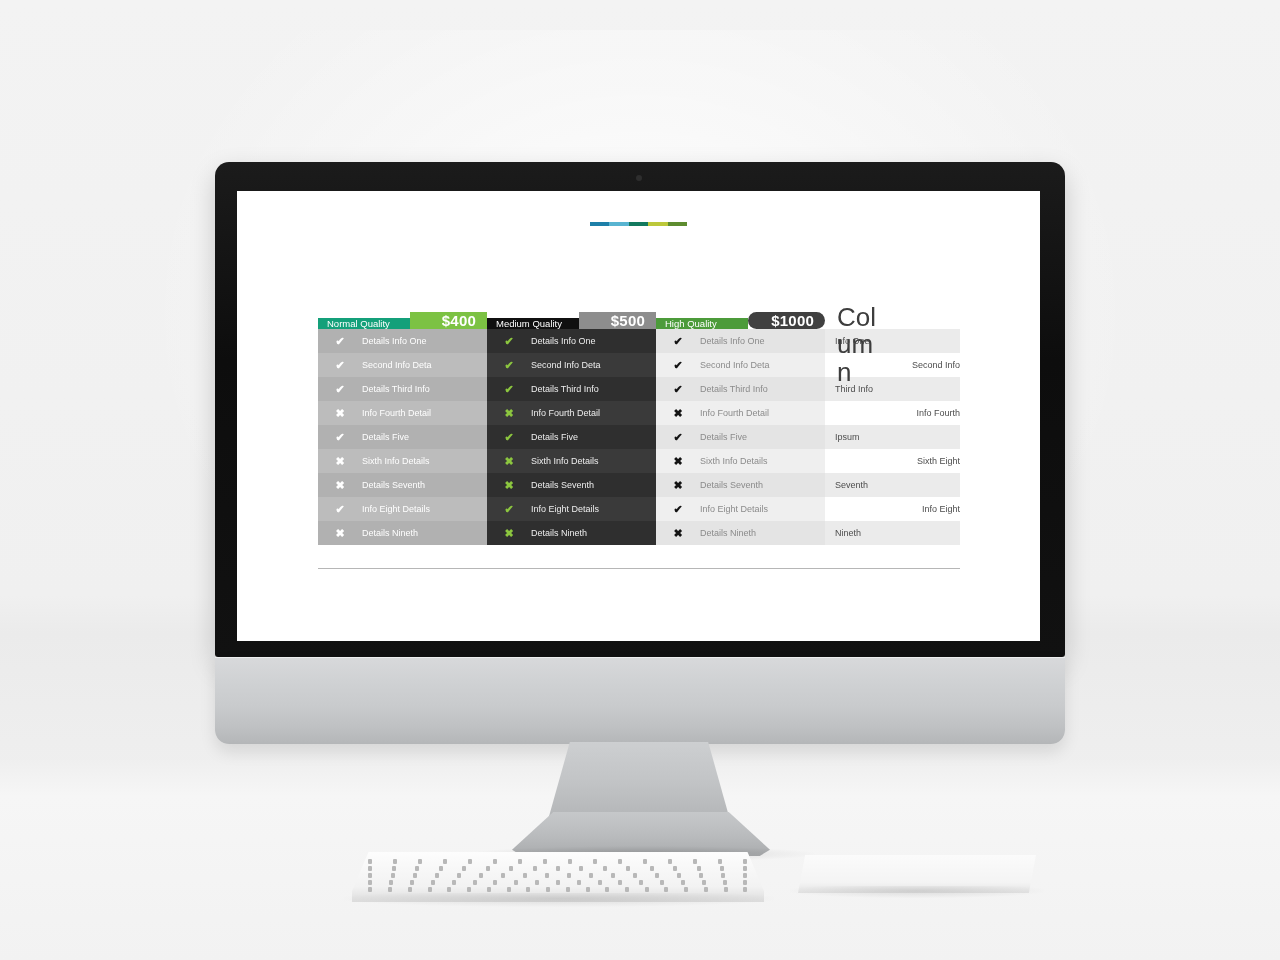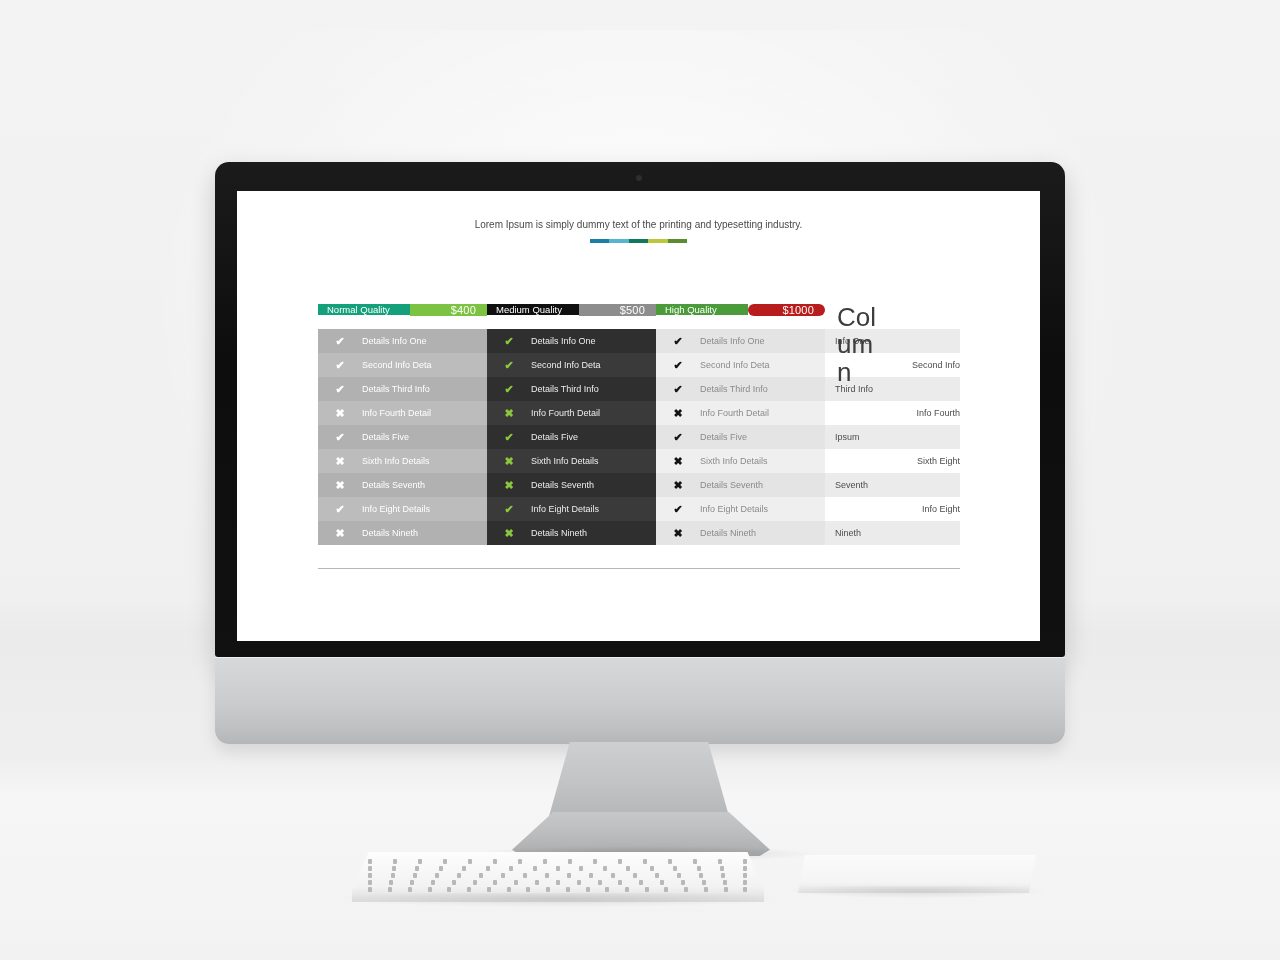--- a/index.html
+++ b/index.html
@@ -209,41 +209,41 @@
   }
   .price-col {
     width: 169px;
     position: relative;
   }
   .price-col.col-plain { width: 135px; }
 
   .col-head {
     height: 25px;
     display: flex;
-    align-items: flex-start;
+    align-items: flex-end;
     overflow: hidden;
   }
   .head-name {
     flex: 0 0 92px;
     display: flex;
     align-items: center;
     padding-left: 9px;
     box-sizing: border-box;
     font-size: 9.5px;
     color: #ffffff;
   }
   .head-price {
     flex: 1;
     display: flex;
     align-items: center;
     justify-content: flex-end;
     padding-right: 11px;
     box-sizing: border-box;
-    font-size: 11px;
-    font-weight: normal;
+    font-size: 15px;
+    font-weight: bold;
     color: #ffffff;
     letter-spacing: 0.2px;
   }
 
   .row {
     height: 24px;
     display: flex;
     align-items: center;
     font-size: 9px;
   }
@@ -311,21 +311,20 @@
   <div id="desk-surface"></div>
 
   <div id="monitor">
     <div id="bezel">
       <div id="camera-dot"></div>
       <div id="screen">
 
         <div id="slide">
 
           <div id="slide-header">
-            <p id="slide-subtitle">Lorem Ipsum is simply dummy text of the printing and typesetting industry.</p>
             <div id="accent-bar">
                 <span style="background: rgb(29, 127, 168);"></span>
                 <span style="background: rgb(88, 180, 209);"></span>
                 <span style="background: rgb(18, 121, 94);"></span>
                 <span style="background: rgb(188, 200, 58);"></span>
                 <span style="background: rgb(93, 140, 47);"></span>
               </div>
           </div>
 
           <div id="pricing-tables">
@@ -409,21 +408,21 @@
                   <span class="label">Info Eight Details</span>
                 </div>
                 <div class="row odd">
                   <span class="mark">✖</span>
                   <span class="label">Details Nineth</span>
                 </div>
               </div>
               <div class="price-col col-3">
                 <div class="col-head">
                   <div class="head-name" style="background: rgb(76, 155, 58);">High Quality</div>
-                  <div class="head-price" style="background: #b91c1c; border-radius: 11px;">$1000</div>
+                  <div class="head-price" style="background: #404040; border-radius: 11px;">$1000</div>
                 </div>
                 <div class="row odd">
                   <span class="mark">✔</span>
                   <span class="label">Details Info One</span>
                 </div>
                 <div class="row even">
                   <span class="mark">✔</span>
                   <span class="label">Second Info Deta</span>
                 </div>
                 <div class="row odd">

